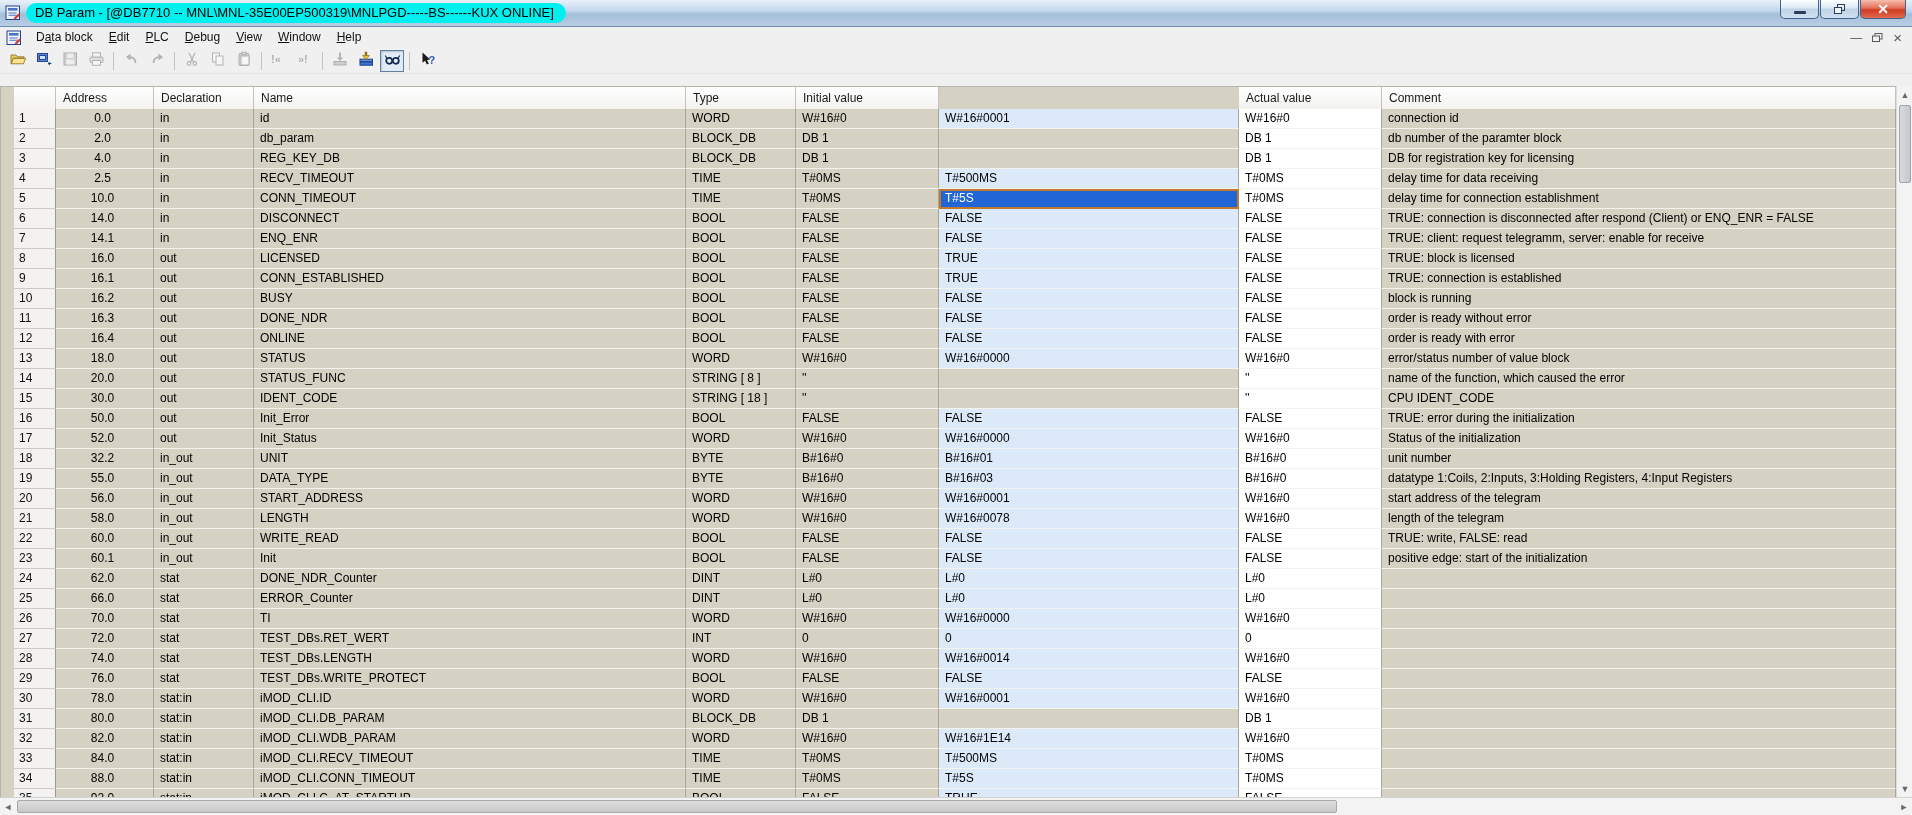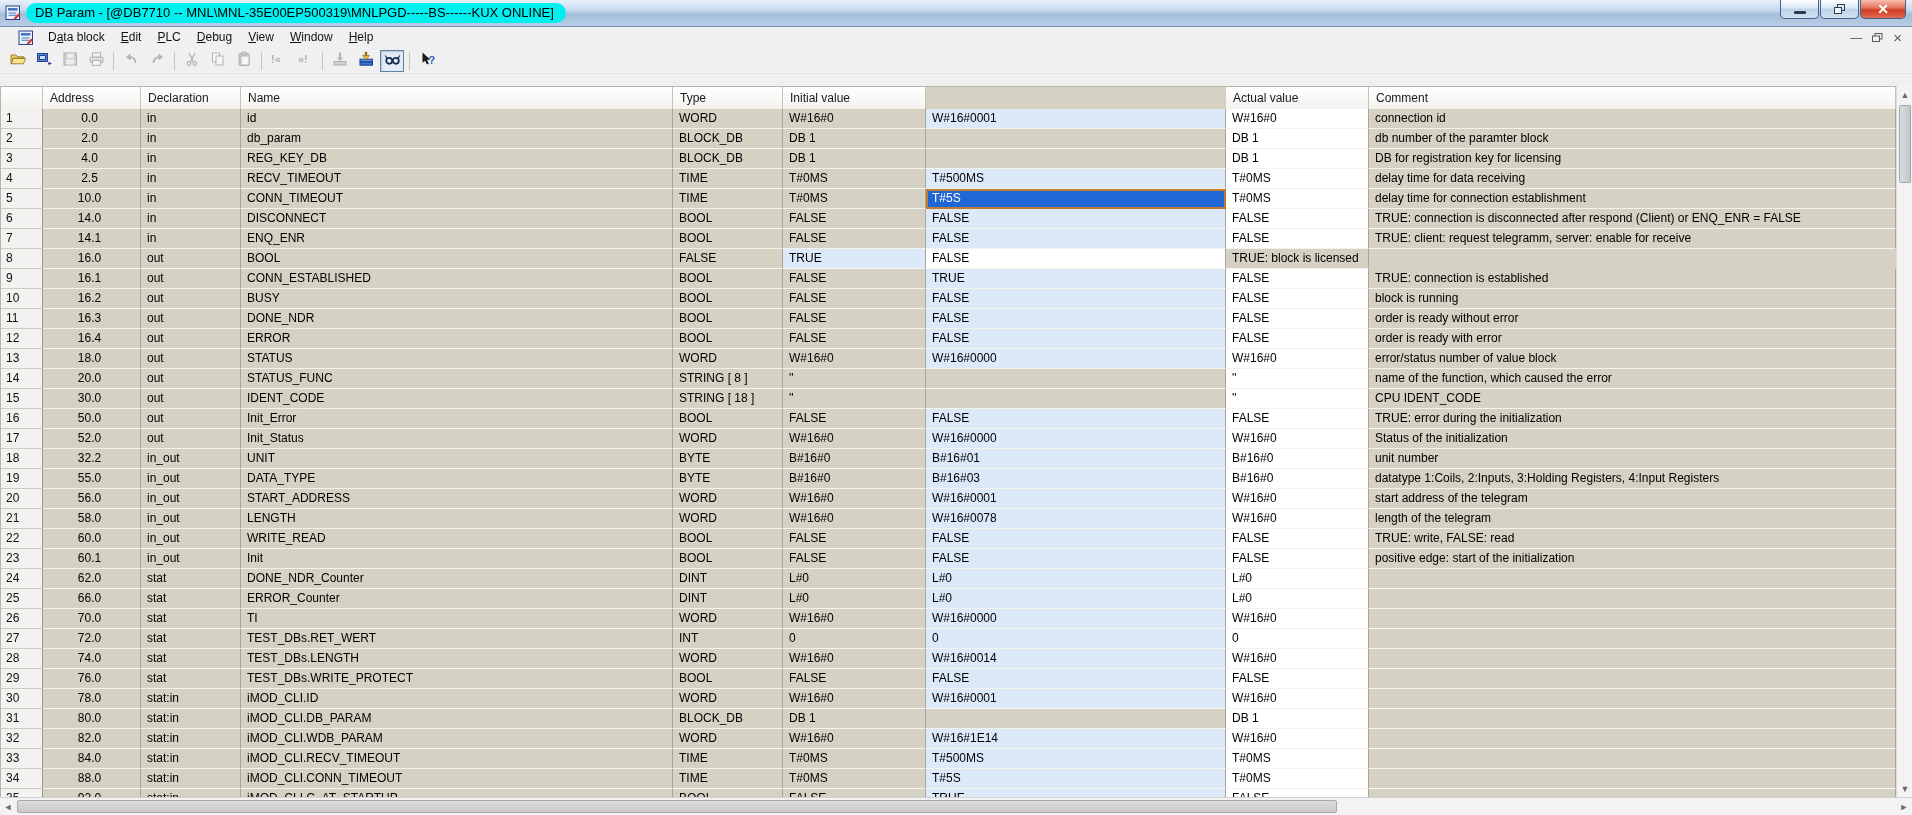--- a/index.html
+++ b/index.html
@@ -37,21 +37,21 @@
   .win-btn.close {
     width:46px;
     background:linear-gradient(#f7bfae, #e4705a 45%, #d03c22 55%, #e06a50 100%);
     color:#fff; font-weight:bold;
   }
   .win-btn .min-glyph { display:block; width:12px; height:3px; background:#2c3e55; margin-top:7px; border-radius:1px;}
   .win-btn.close span { font-size:14px; line-height:14px; }
   
   .menubar {
     position:absolute; top:27px; left:0; right:0; height:21px;
-    background:#f0f0f0; display:flex; align-items:center; padding-left:16px;
+    background:#f0f0f0; display:flex; align-items:center; padding-left:4px;
     font-size:12px; color:#111;
   }
   .menubar .app-icon { width:16px; height:16px; margin:0 6px 0 2px; }
   .menu-item { padding:2px 8px 3px; cursor:default; white-space:nowrap; }
   .mdi-controls { position:absolute; right:10px; top:0; height:21px; display:flex; align-items:center; gap:10px; color:#5a5a5a; }
   .mdi-btn { font-size:12px; line-height:12px; cursor:default; display:flex; align-items:center; }
   
   .toolbar {
     position:absolute; top:48px; left:0; right:0; height:26px;
     background:#f0f0f0; display:flex; align-items:center; padding-left:5px;
@@ -60,21 +60,21 @@
   .tb-btn {
     width:24px; height:22px; display:flex; align-items:center; justify-content:center;
     border:1px solid transparent; margin:0 1px; cursor:default;
   }
   .tb-btn.disabled { opacity:.42; filter:grayscale(1); }
   .tb-btn.pressed { border:1px solid #60819f; background:#e2ecf7; box-shadow:inset 1px 1px 2px rgba(0,0,0,.18); }
   .tb-sep { width:1px; height:18px; background:#c3c3c3; margin:0 4px; }
   
   .table-area {
     position:absolute; top:86px; left:0; width:1896px; height:711px;
-    overflow:hidden; background:#d5d1c3; border-left:1px solid #b7b4aa; border-top:1px solid #b7b4aa;
+    overflow:hidden; background:#d5d1c3; border-left:1px solid #b7b4aa; border-top:1px solid #b7b4aa;padding-left:13px;
   }
   .grid-row { display:grid; grid-template-columns:42px 98px 100px 432px 110px 143px 300px 143px 1fr; height:20px; }
   .grid-row.header { height:22px; }
   .hcell {
     background:linear-gradient(#ffffff, #eceae5);
     border-right:1px solid #c6c2b8; border-bottom:1px solid #aeaba1;
     font-size:12px; color:#1a1a1a; padding:4px 0 0 7px; white-space:nowrap; overflow:hidden;
   }
   .hcell.aat-h { background:linear-gradient(#eef5fd, var(--aat_header));margin-top:32px; }
   .cell {
@@ -360,20 +360,21 @@
         <div class="cell">BOOL</div>
         <div class="cell">FALSE</div>
         <div class="cell aat">FALSE</div>
         <div class="cell actual-col">FALSE</div>
         <div class="cell">TRUE: client: request telegramm, server: enable for receive</div>
       </div>
       <div class="grid-row">
         <div class="cell num">8</div>
         <div class="cell addr">16.0</div>
         <div class="cell">out</div>
+        <div class="cell">LICENSED</div>
         <div class="cell">BOOL</div>
         <div class="cell">FALSE</div>
         <div class="cell aat">TRUE</div>
         <div class="cell actual-col">FALSE</div>
         <div class="cell">TRUE: block is licensed</div>
       </div>
       <div class="grid-row">
         <div class="cell num">9</div>
         <div class="cell addr">16.1</div>
         <div class="cell">out</div>
@@ -403,21 +404,21 @@
         <div class="cell">BOOL</div>
         <div class="cell">FALSE</div>
         <div class="cell aat">FALSE</div>
         <div class="cell actual-col">FALSE</div>
         <div class="cell">order is ready without error</div>
       </div>
       <div class="grid-row">
         <div class="cell num">12</div>
         <div class="cell addr">16.4</div>
         <div class="cell">out</div>
-        <div class="cell">ERROR</div>
+        <div class="cell">ONLINE</div>
         <div class="cell">BOOL</div>
         <div class="cell">FALSE</div>
         <div class="cell aat">FALSE</div>
         <div class="cell actual-col">FALSE</div>
         <div class="cell">order is ready with error</div>
       </div>
       <div class="grid-row">
         <div class="cell num">13</div>
         <div class="cell addr">18.0</div>
         <div class="cell">out</div>

